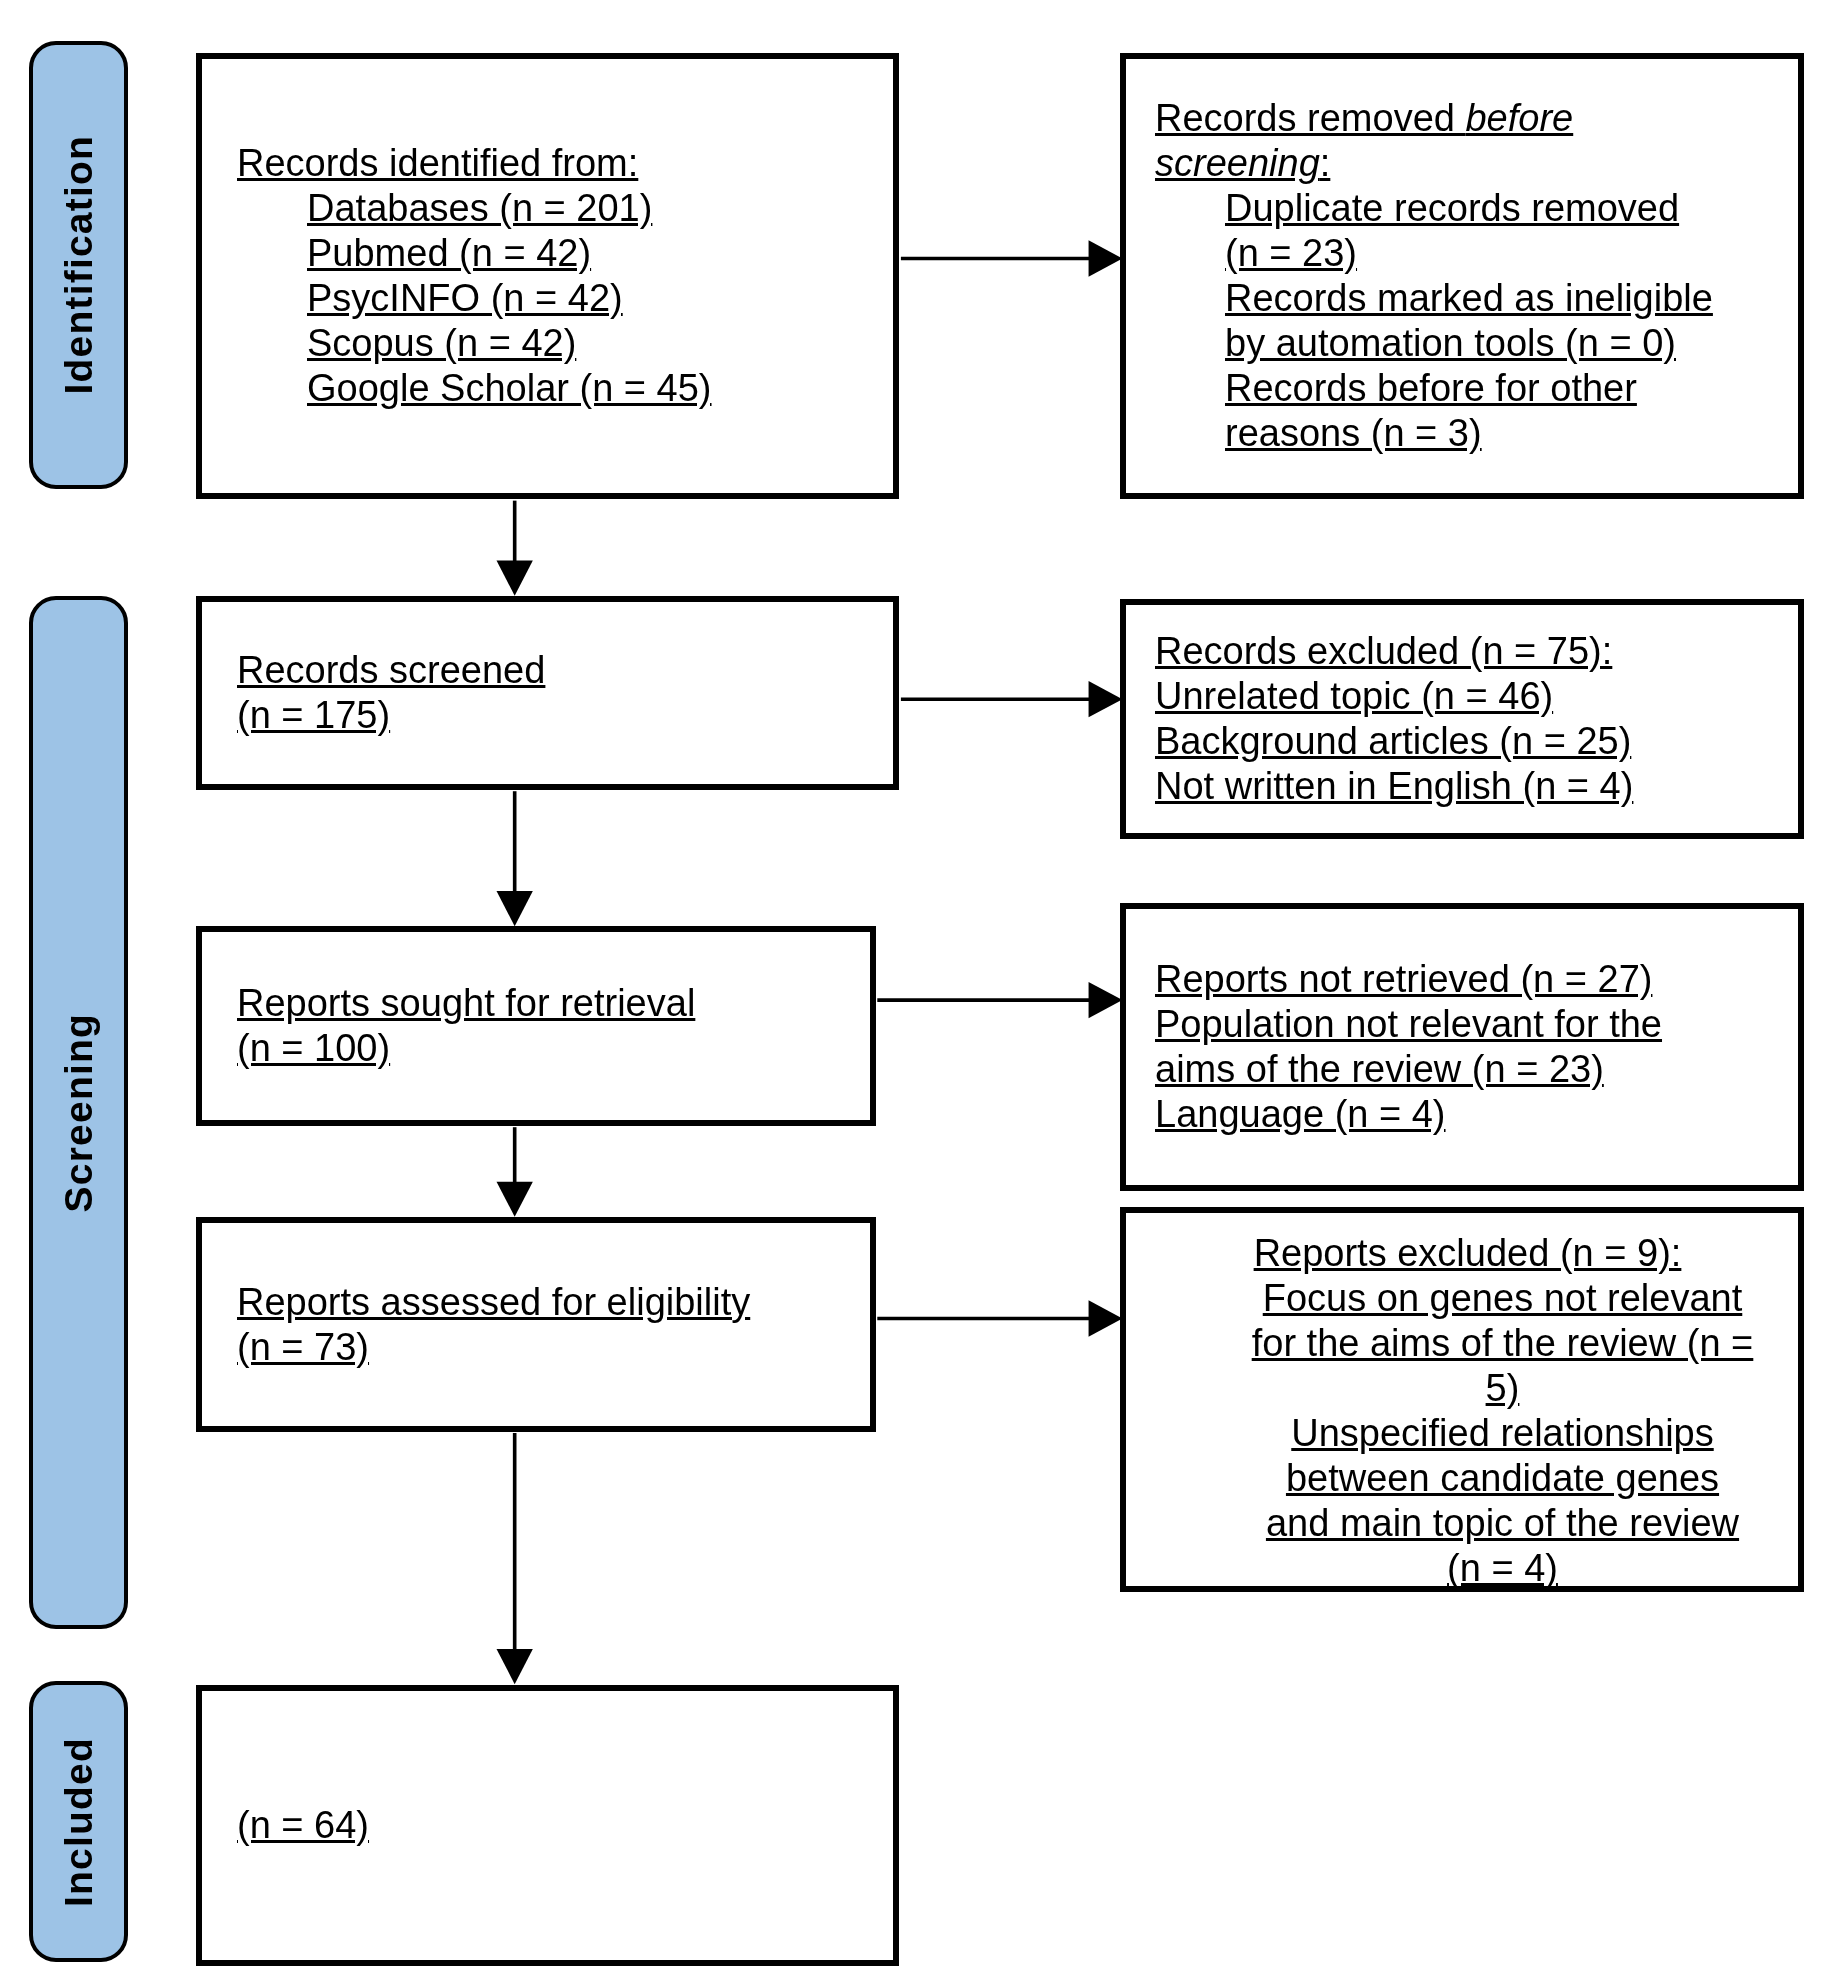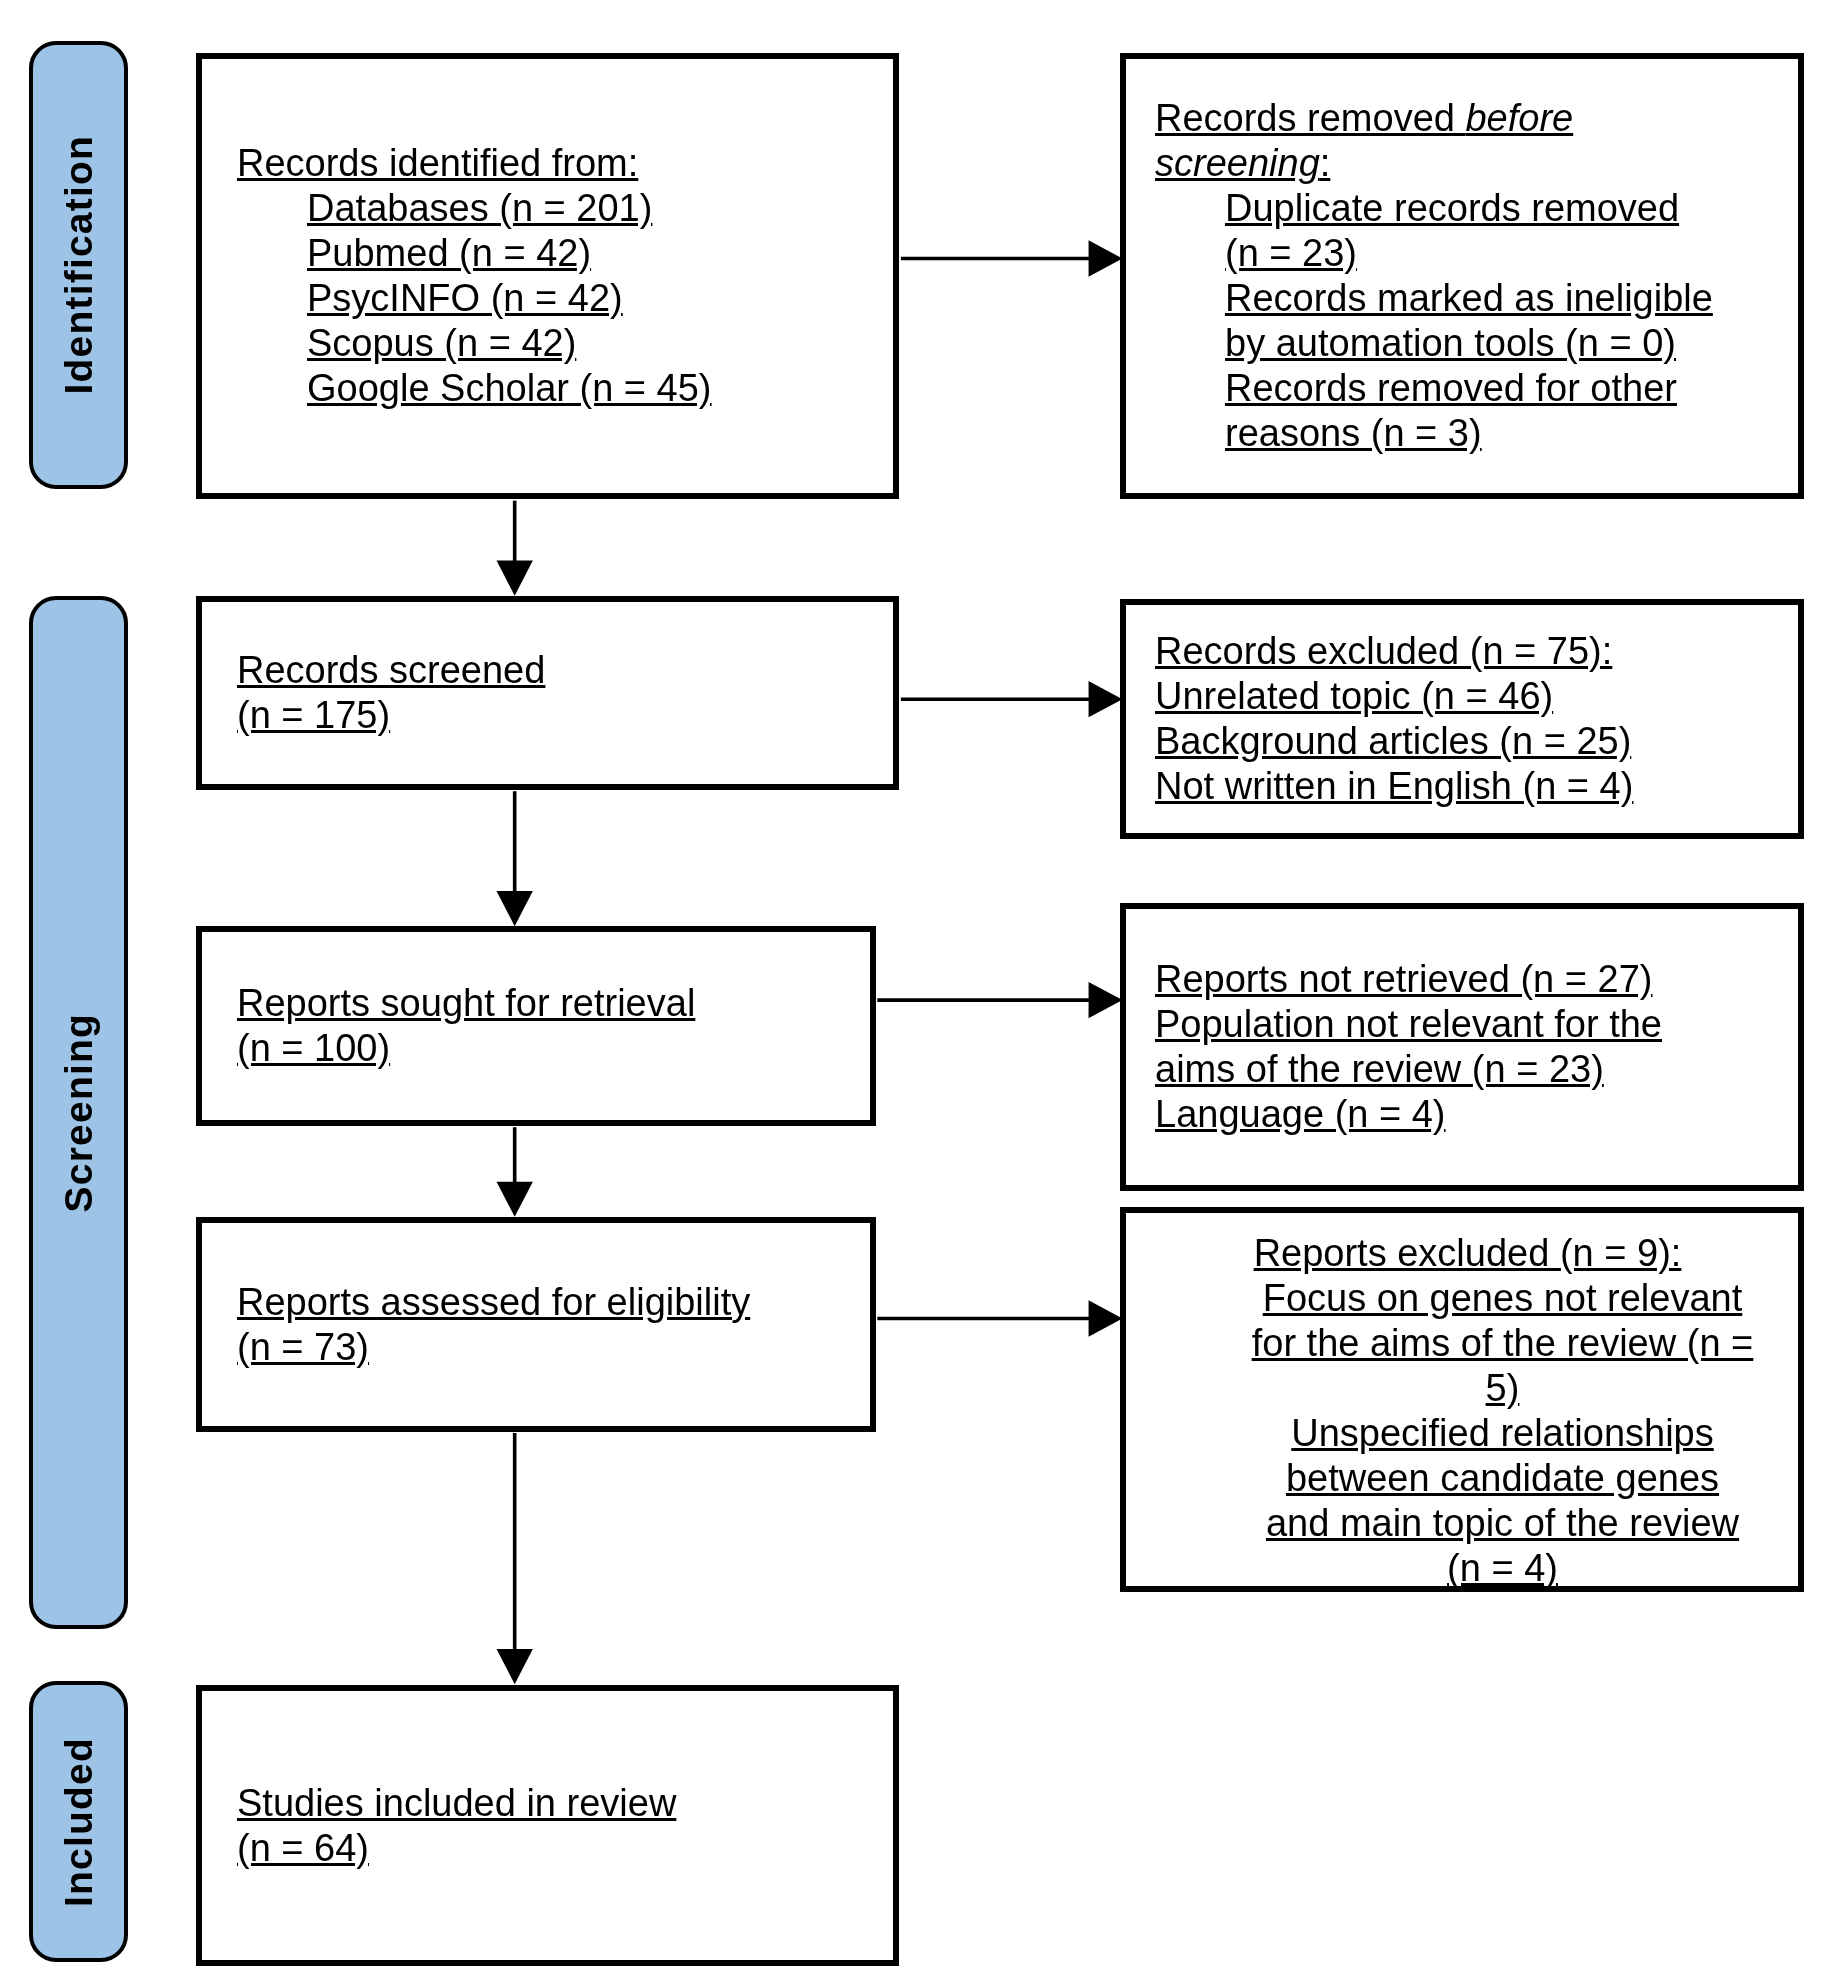--- a/index.html
+++ b/index.html
@@ -101,21 +101,21 @@
     <div class="line indent"><span>Google Scholar (n = 45)</span></div>
   </div>
 
 <div class="flowbox pad-left-sub" id="box-removed">
     <div class="line"><span>Records removed </span><span class="it">before</span></div>
     <div class="line"><span class="it">screening</span><span>:</span></div>
     <div class="line indent"><span>Duplicate records removed</span></div>
     <div class="line indent"><span>(n = 23)</span></div>
     <div class="line indent"><span>Records marked as ineligible</span></div>
     <div class="line indent"><span>by automation tools (n = 0)</span></div>
-    <div class="line indent"><span>Records removed for other</span></div>
+    <div class="line indent"><span>Records before for other</span></div>
     <div class="line indent"><span>reasons (n = 3)</span></div>
   </div>
 
 <div class="flowbox pad-left-main" id="box-screened">
     <div class="line"><span>Records screened</span></div>
     <div class="line"><span>(n = 175)</span></div>
   </div>
 
 <div class="flowbox pad-left-sub" id="box-rec-excluded">
     <div class="line"><span>Records excluded (n = 75):</span></div>
@@ -146,16 +146,15 @@
     <div class="line indent"><span>Focus on genes not relevant</span></div>
     <div class="line indent"><span>for the aims of the review (n =</span></div>
     <div class="line indent"><span>5)</span></div>
     <div class="line indent"><span>Unspecified relationships</span></div>
     <div class="line indent"><span>between candidate genes</span></div>
     <div class="line indent"><span>and main topic of the review</span></div>
     <div class="line indent"><span>(n = 4)</span></div>
   </div>
 
 <div class="flowbox pad-left-main" id="box-included">
-    <div class="line"><span>Studies included in review</span></div>
     <div class="line"><span>(n = 64)</span></div>
   </div>
 
 
 </body></html>

